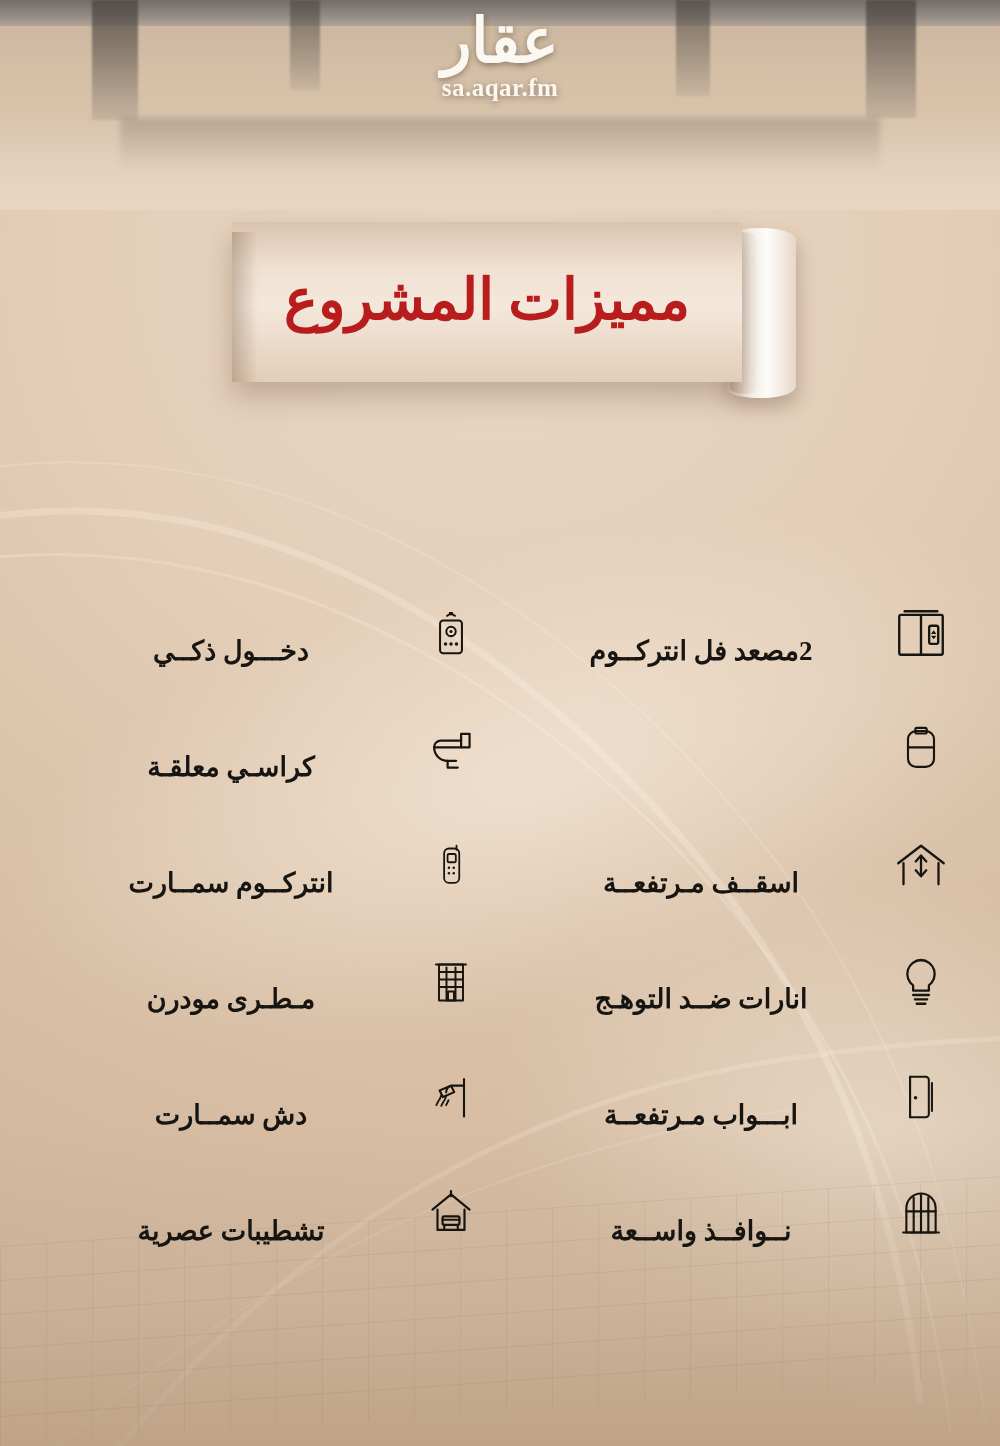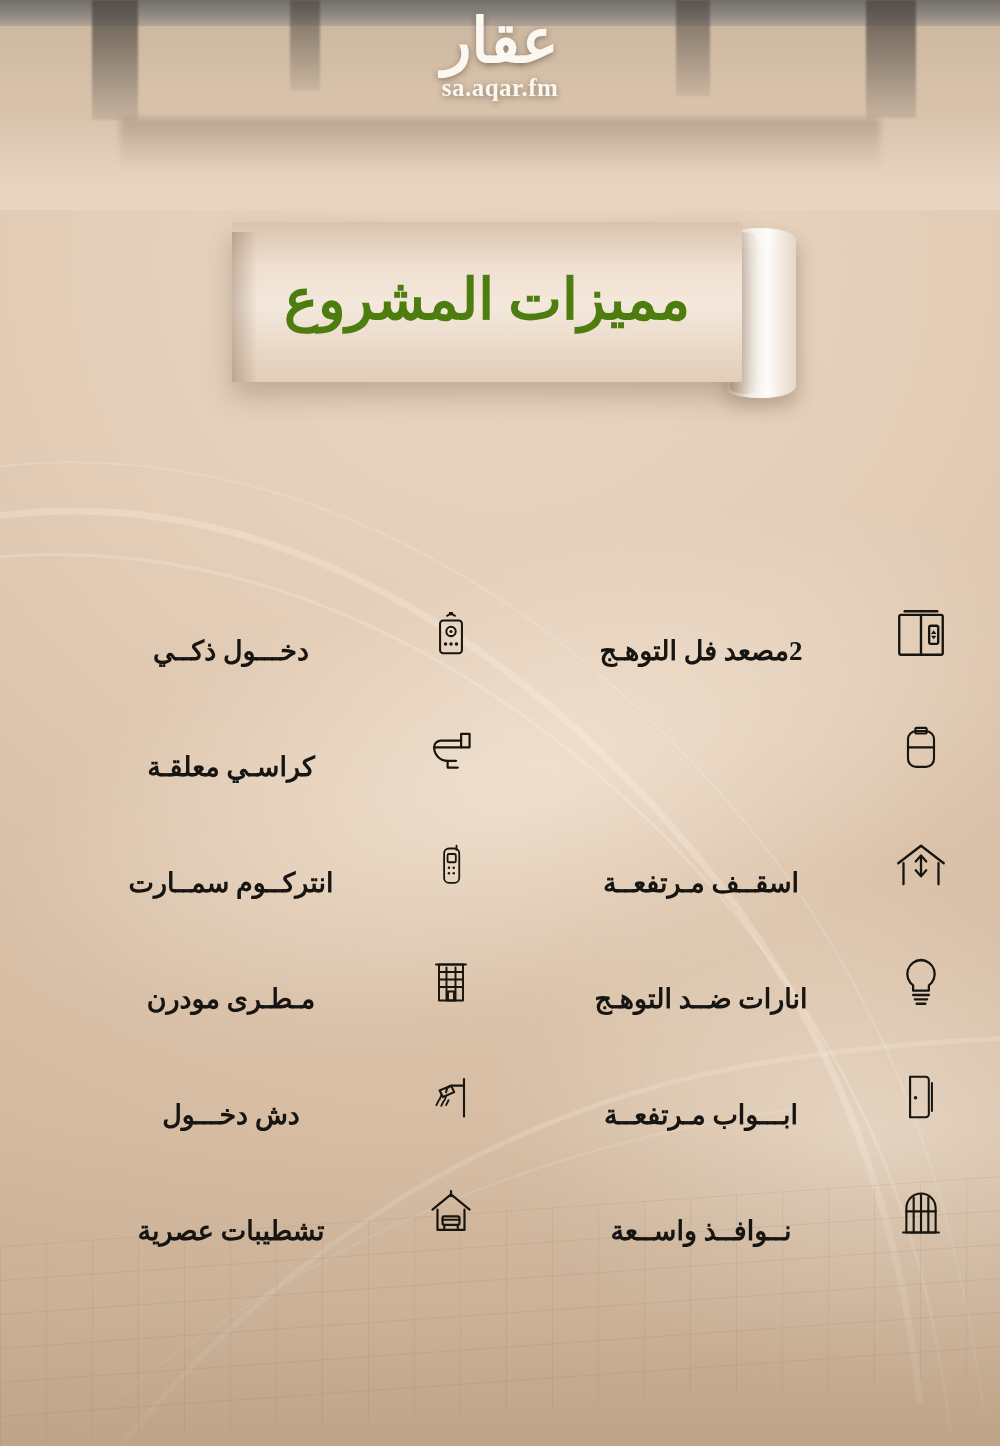--- a/index.html
+++ b/index.html
@@ -161,21 +161,21 @@
   }
   .ribbon-title {
     position: absolute;
     left: 0; top: 0;
     width: 510px; height: 160px;
     display: flex;
     align-items: center;
     justify-content: center;
     font-size: 57px;
     font-weight: 700;
-    color: #4d7c0f;
+    color: #b91c1c;
     letter-spacing: 0px;
     padding-bottom: 6px;
     box-sizing: border-box;
   }
 
   
   .features {
     position: absolute;
     left: 60px; top: 575px;
     width: 900px;
@@ -267,21 +267,21 @@
         <span class="f-icon">
           <svg width="58" height="58" viewBox="0 0 64 64" fill="none" stroke="#17150f" stroke-width="2.6" stroke-linecap="round" stroke-linejoin="round">
             <rect x="8" y="12" width="48" height="44" rx="2"></rect>
             <line x1="14" y1="8" x2="50" y2="8"></line>
             <line x1="32" y1="12" x2="32" y2="56"></line>
             <rect x="41" y="24" width="10" height="20" rx="2"></rect>
             <path d="M46 29l-3 4h6z" fill="#17150f" stroke="none"></path>
             <path d="M46 39l3-4h-6z" fill="#17150f" stroke="none"></path>
           </svg>
         </span>
-        <span class="f-label">2مصعد فل التوهـج</span>
+        <span class="f-label">2مصعد فل انتركــوم</span>
       </div>
 
       <div class="feature">
         <span class="f-icon">
           <svg width="52" height="58" viewBox="0 0 64 64" fill="none" stroke="#17150f" stroke-width="2.6" stroke-linecap="round" stroke-linejoin="round">
             <rect x="25" y="6" width="14" height="7" rx="2"></rect>
             <path d="M16 20a10 10 0 0110-10h12a10 10 0 0110 10v24a10 10 0 01-10 10H26a10 10 0 01-10-10z"></path>
             <line x1="16" y1="30" x2="48" y2="30"></line>
           </svg>
         </span>
@@ -405,21 +405,21 @@
         <span class="f-icon">
           <svg width="52" height="56" viewBox="0 0 64 64" fill="none" stroke="#17150f" stroke-width="2.6" stroke-linecap="round" stroke-linejoin="round">
             <path d="M48 10v46"></path>
             <path d="M48 18H34a8 8 0 00-8 8"></path>
             <path d="M18 24l14-6 4 8-14 6z"></path>
             <g stroke-width="2.2">
               <path d="M17 36l-3 6M23 37l-3 6M29 36l-3 6M20 30l-2 5M26 31l-2 5"></path>
             </g>
           </svg>
         </span>
-        <span class="f-label">دش دخـــول</span>
+        <span class="f-label">دش سمــارت</span>
       </div>
 
       <div class="feature">
         <span class="f-icon">
           <svg width="56" height="54" viewBox="0 0 64 64" fill="none" stroke="#17150f" stroke-width="2.6" stroke-linecap="round" stroke-linejoin="round">
             <path d="M10 28L32 10l22 18"></path>
             <path d="M16 28v24h32V28"></path>
             <path d="M32 6v6"></path>
             <rect x="22" y="36" width="20" height="10" rx="2"></rect>
             <path d="M22 40h20"></path>

